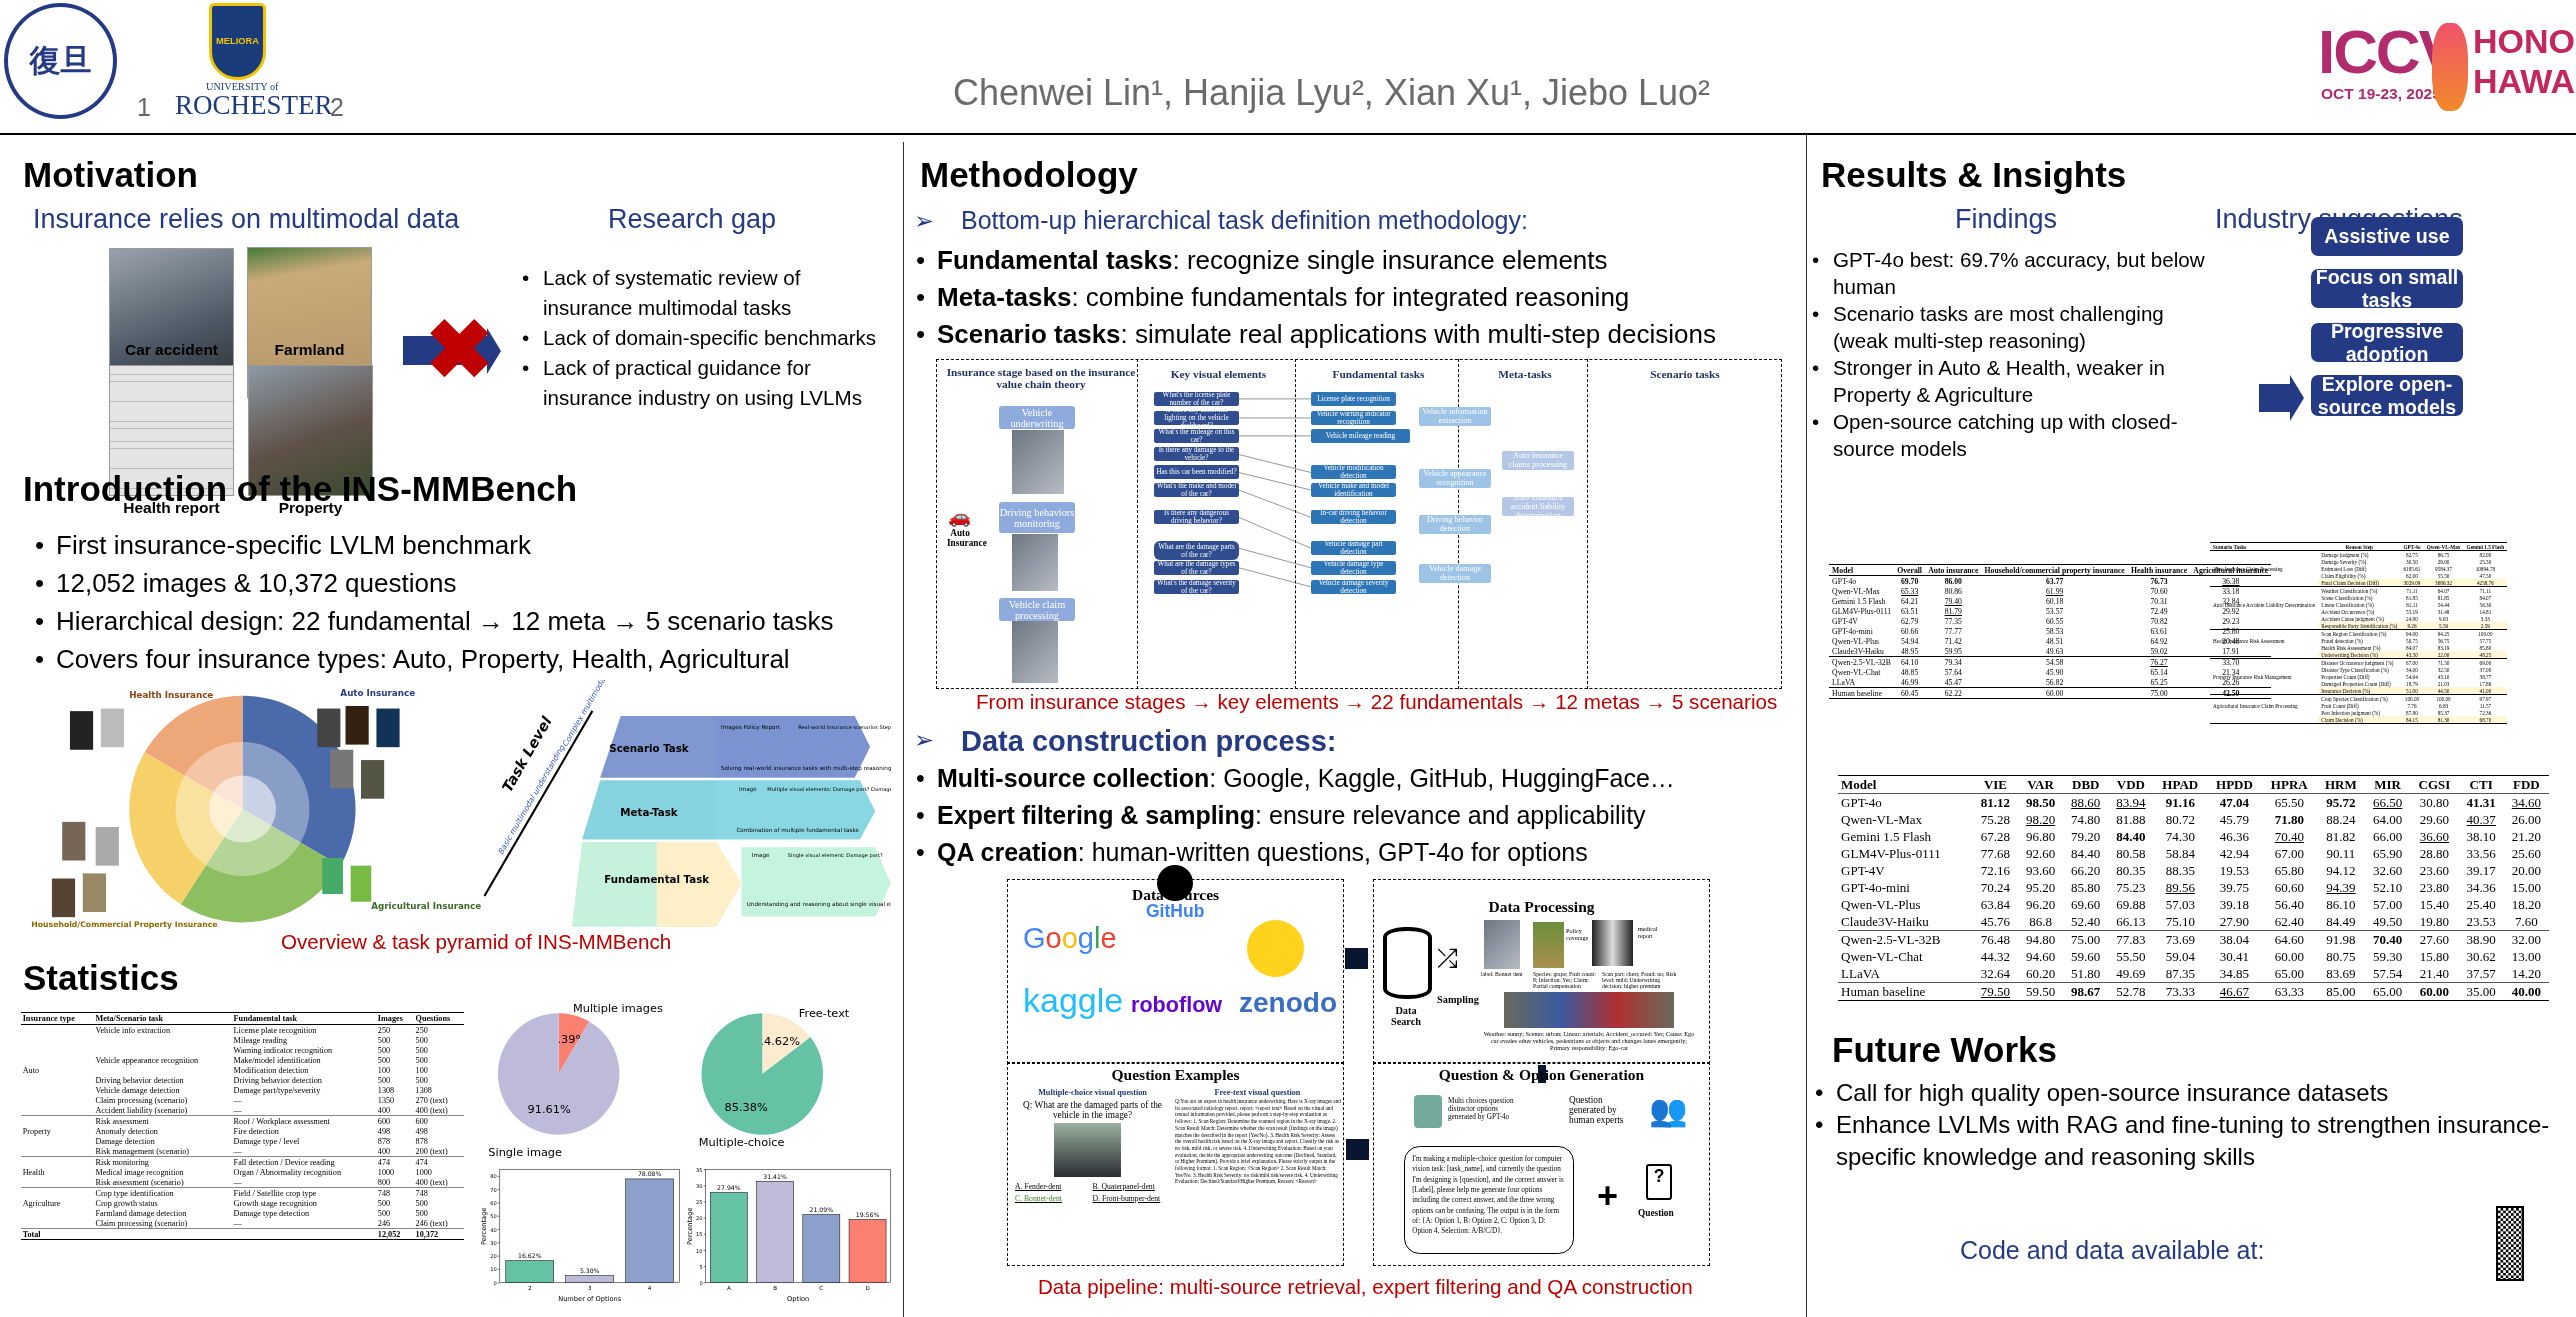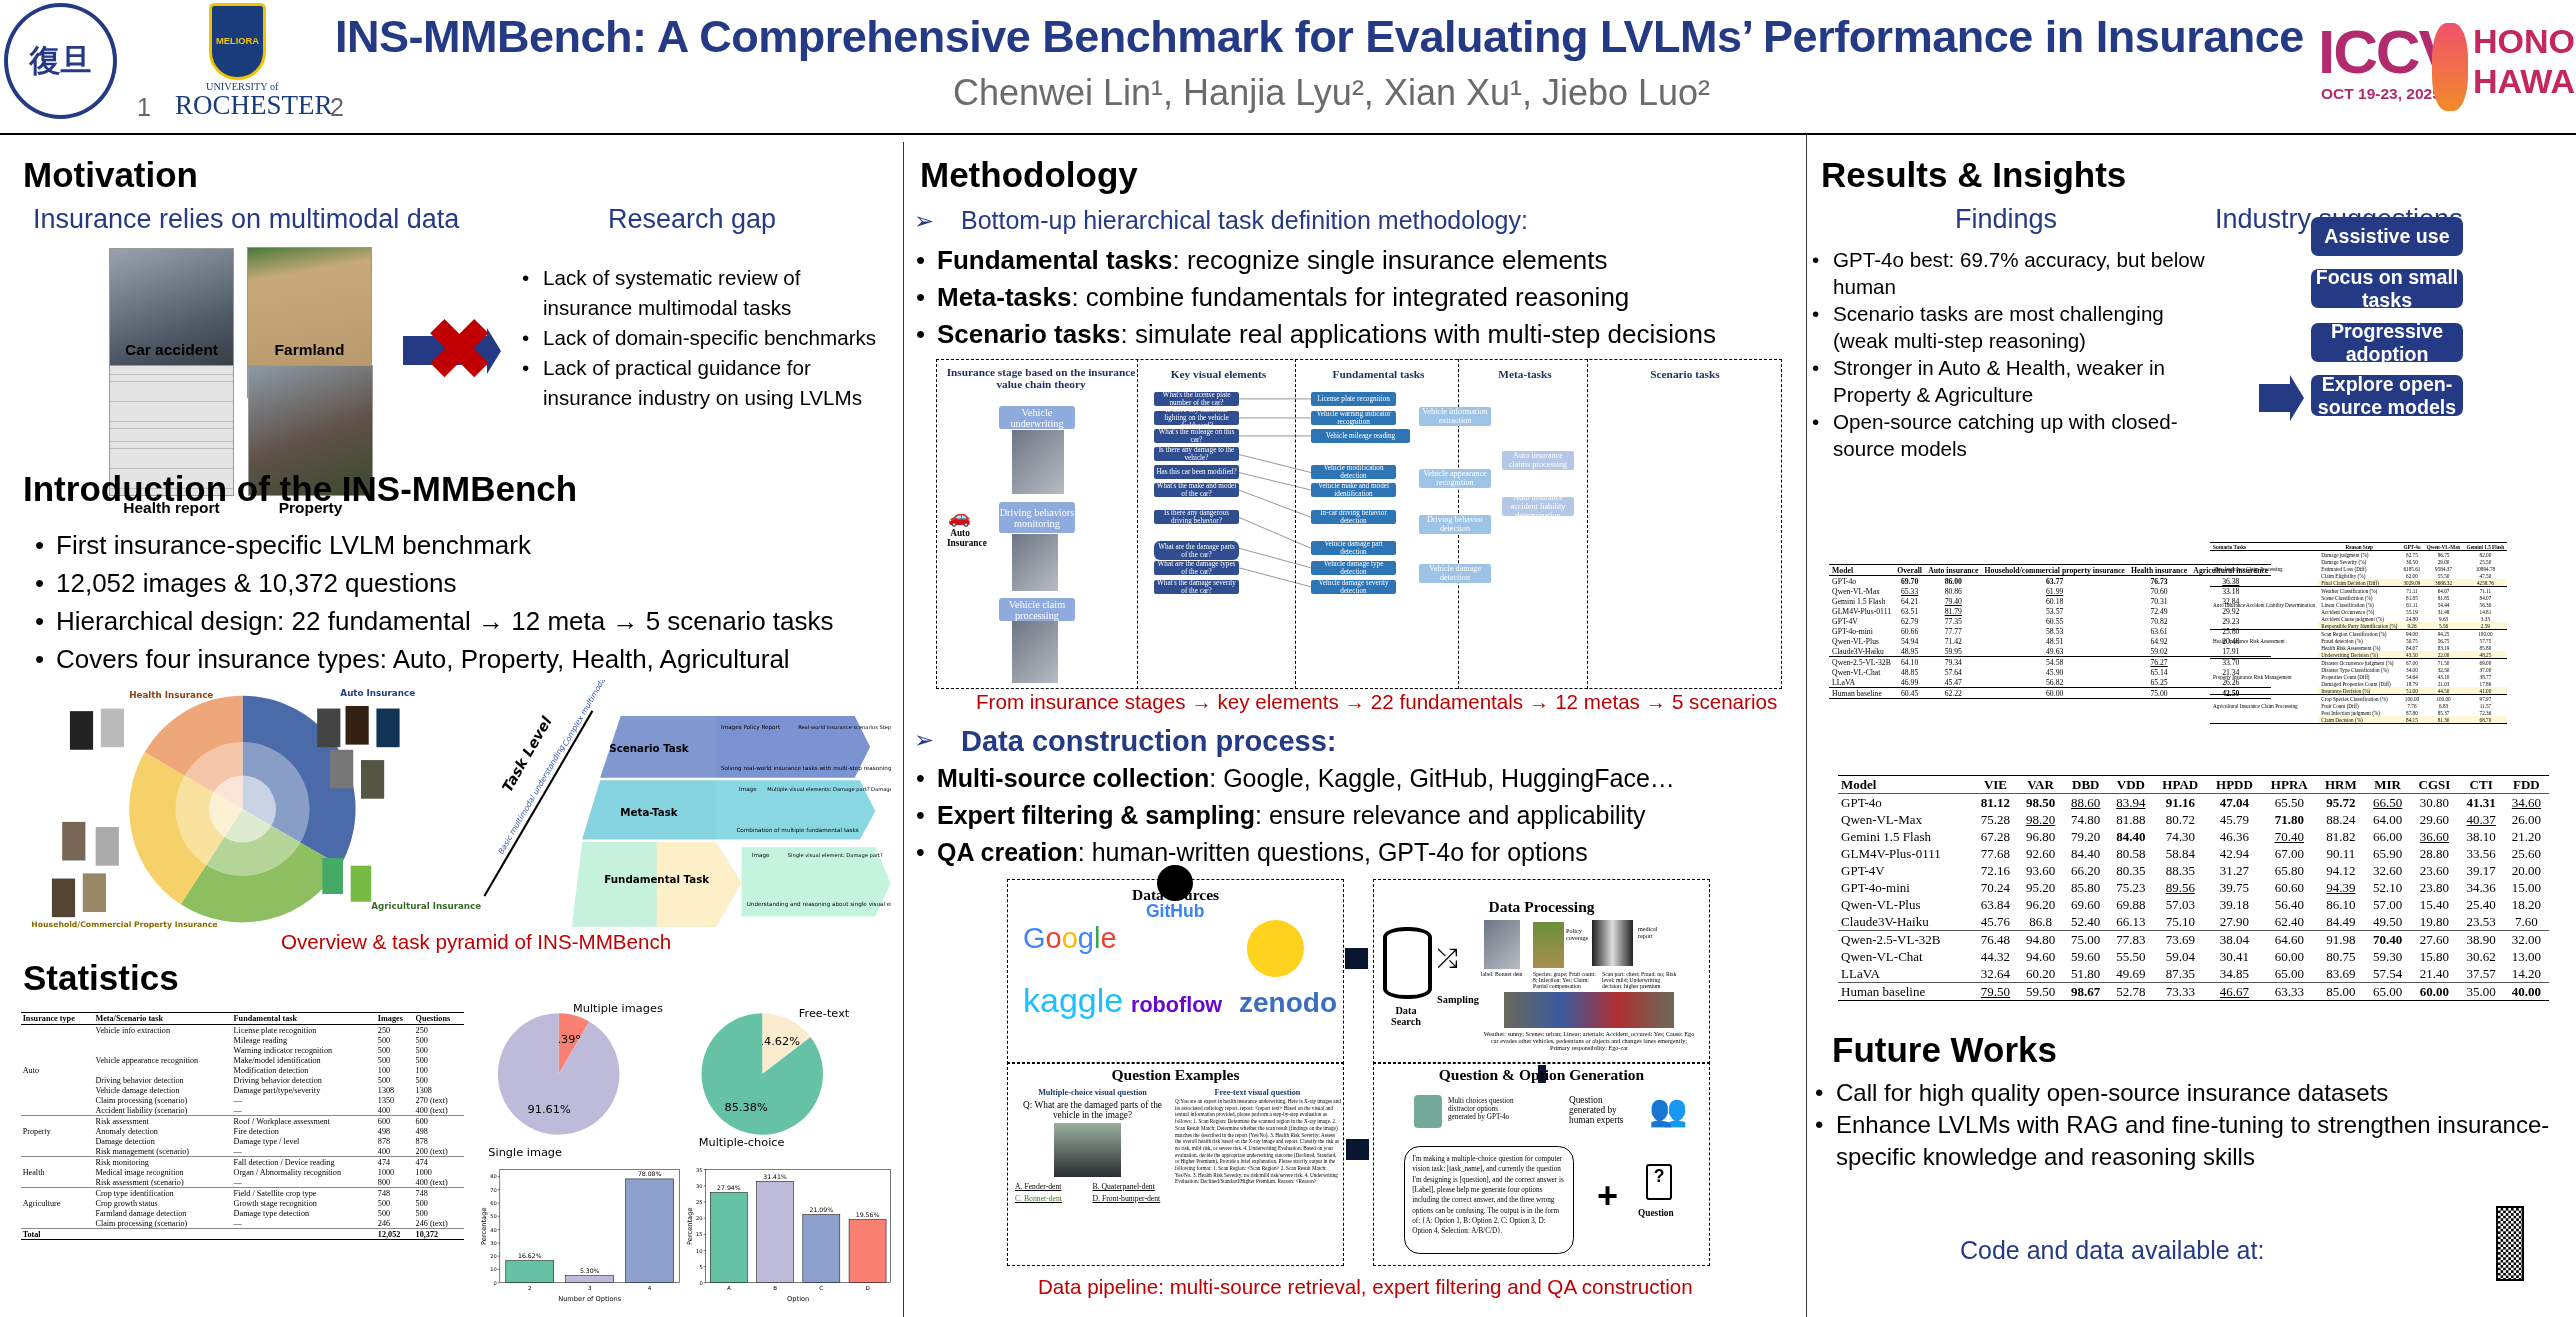--- a/index.html
+++ b/index.html
@@ -79,21 +79,20 @@
 <div id="header">
   <div class="logo-fudan">
       <span>復旦</span>
     </div>
   <div class="aff1">1</div>
   <div class="logo-roch-shield">
       <span>MELIORA</span>
     </div>
   <div class="logo-roch-text"><small>UNIVERSITY of</small><span>ROCHESTER</span></div>
   <div class="aff2">2</div>
-  <div id="title">INS-MMBench: A Comprehensive Benchmark for Evaluating LVLMs’ Performance in Insurance</div>
   <div id="authors">Chenwei Lin¹, Hanjia Lyu², Xian Xu¹, Jiebo Luo²</div>
   <div class="iccv">ICCV</div>
   <div class="iccv-date">OCT 19-23, 2025</div>
   <div class="hibiscus"></div>
   <div class="hawaii">
     <div>HONOLULU</div>
     <div>HAWAII</div>
   </div>
 </div>
 <div class="rule-top"></div>
@@ -974,21 +973,21 @@
         <td>33.56</td>
         <td>25.60</td>
       </tr>
       <tr>
         <td>GPT-4V</td>
         <td>72.16</td>
         <td>93.60</td>
         <td>66.20</td>
         <td>80.35</td>
         <td>88.35</td>
-        <td>31.27</td>
+        <td>19.53</td>
         <td>65.80</td>
         <td>94.12</td>
         <td>32.60</td>
         <td>23.60</td>
         <td>39.17</td>
         <td>20.00</td>
       </tr>
       <tr>
         <td>GPT-4o-mini</td>
         <td>70.24</td>

